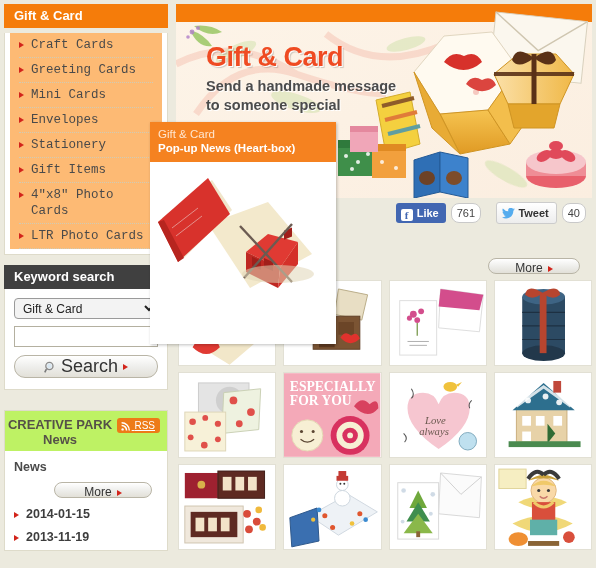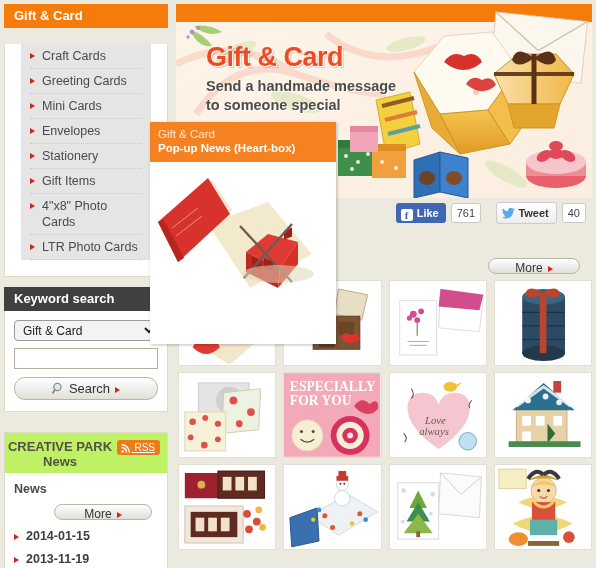--- a/index.html
+++ b/index.html
@@ -16,21 +16,21 @@
   .sidebar{position:absolute;left:4px;top:4px;width:164px;}
 
   .panel{background:#ffffff;border:1px solid #dedbca;border-top:none;}
   .panel-head{
     height:24px;line-height:24px;padding:0 10px;
     font-weight:bold;font-size:13px;color:#ffffff;
     background:#f57c0a;
   }
   .panel-head.gray{background:#404040;}
 
-  .nav-list{list-style:none;margin:16px;padding:0 9px;background:#e5e5e5;}
+  .nav-list{list-style:none;margin:5px;padding:0 9px;background:#fdba74;font-family:Liberation Mono, monospace;}
   .nav-list li{
     border-bottom:1px dotted #cfcbb6;
   }
   .nav-list li:last-child{border-bottom:1px dotted #cfcbb6;}
   .nav-list a{
     display:block;padding:4px 0 4px 12px;position:relative;
     color:#4a4a4a;text-decoration:none;font-size:12.5px;line-height:16px;
   }
   .arw{
     position:absolute;left:0;top:9px;width:0;height:0;
@@ -44,21 +44,21 @@
     border:1px solid #9a9a9a;border-radius:4px;background:#f3f3f3;color:#222;
     padding:1px 4px;box-sizing:border-box;
   }
   input.kw-input{
     width:100%;height:21px;margin-top:7px;box-sizing:border-box;
     border:1px solid #b4b0a0;background:#fff;font-size:12px;padding:2px 4px;
     font-family:"Liberation Sans",sans-serif;
   }
   .btn{
     display:block;width:100%;height:23px;line-height:21px;margin-top:8px;
-    text-align:center;font-size:13px;color:#333;text-decoration:none;
+    text-align:center;font-size:18px;color:#333;text-decoration:none;
     border:1px solid #b9b5a6;border-radius:11px;
     background:linear-gradient(#ffffff,#ededea 55%,#e2e0d8);
     box-sizing:border-box;
   }
   .mag{display:inline-block;vertical-align:-2px;margin-right:4px;}
 
   .news-head{
     background:#bef264;padding:6px 8px 4px 0;position:relative;
     border:1px solid #dedbca;border-bottom:none;text-align:center;
   }
@@ -90,21 +90,21 @@
   .hero-sub{font-size:14.5px;font-weight:bold;color:#4b4b4b;line-height:19px;margin-top:4px;
             text-shadow:1px 1px 0 #fff;}
 
   .social{position:absolute;right:6px;top:198px;height:24px;}
   .fb{display:inline-block;height:20px;line-height:20px;background:#4267b2;color:#fff;
       font-weight:bold;font-size:11px;border-radius:3px;padding:0 7px 0 5px;vertical-align:middle;}
   .fb .f{display:inline-block;width:12px;height:12px;background:#fff;color:#4267b2;
          font-weight:bold;font-size:11px;line-height:12px;text-align:center;border-radius:2px;
          margin-right:4px;vertical-align:-2px;font-family:"Liberation Serif",serif;}
   .cnt{display:inline-block;height:18px;line-height:18px;border:1px solid #c9c9c9;background:#fff;
-       border-radius:3px;font-size:11px;color:#444;padding:0 5px;margin-left:5px;vertical-align:middle;}
+       border-radius:8px;font-size:11px;color:#444;padding:0 5px;margin-left:5px;vertical-align:middle;}
   .tw{display:inline-block;height:20px;line-height:20px;border:1px solid #ccc;border-radius:3px;
       background:linear-gradient(#ffffff,#ededed);color:#333;font-weight:bold;font-size:11px;
       padding:0 7px 0 5px;margin-left:12px;vertical-align:middle;}
   .tw svg{vertical-align:-2px;margin-right:3px;}
 
   .sec-head{position:absolute;left:0;top:244px;width:416px;height:26px;}
   .sec-title{font-size:17px;font-weight:bold;color:#4c4c4c;line-height:26px;
              text-shadow:1px 1px 0 #fff;}
   .sec-head .btn.small{position:absolute;right:6px;top:2px;width:92px;}
 

